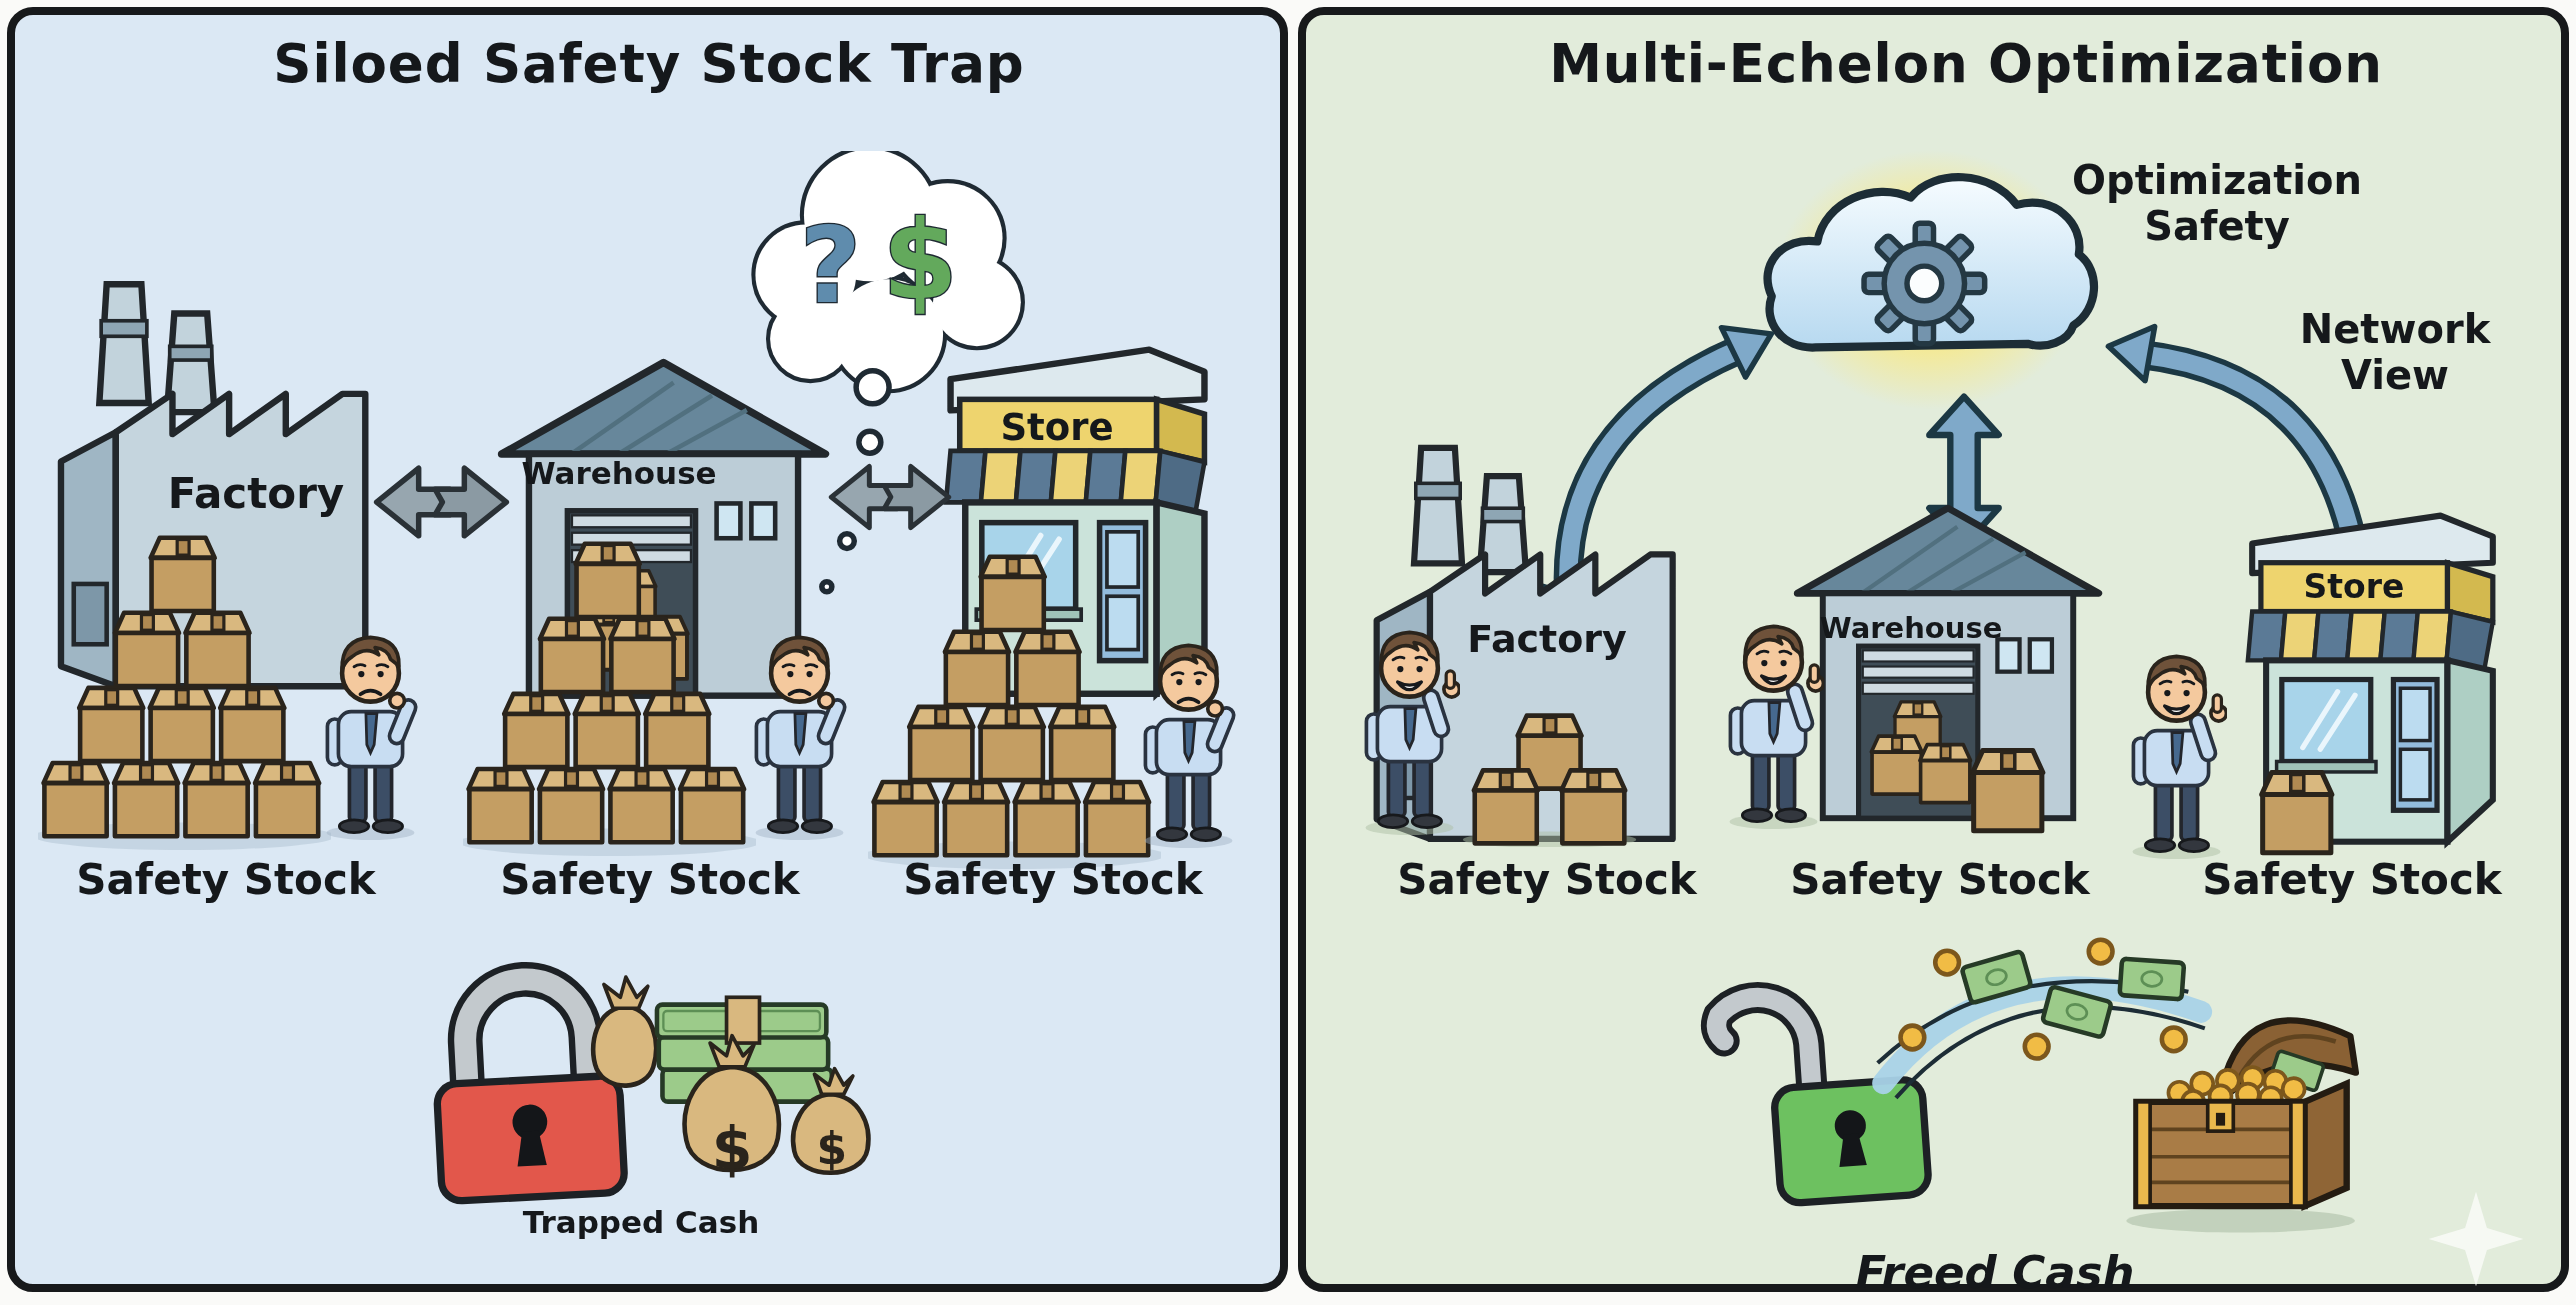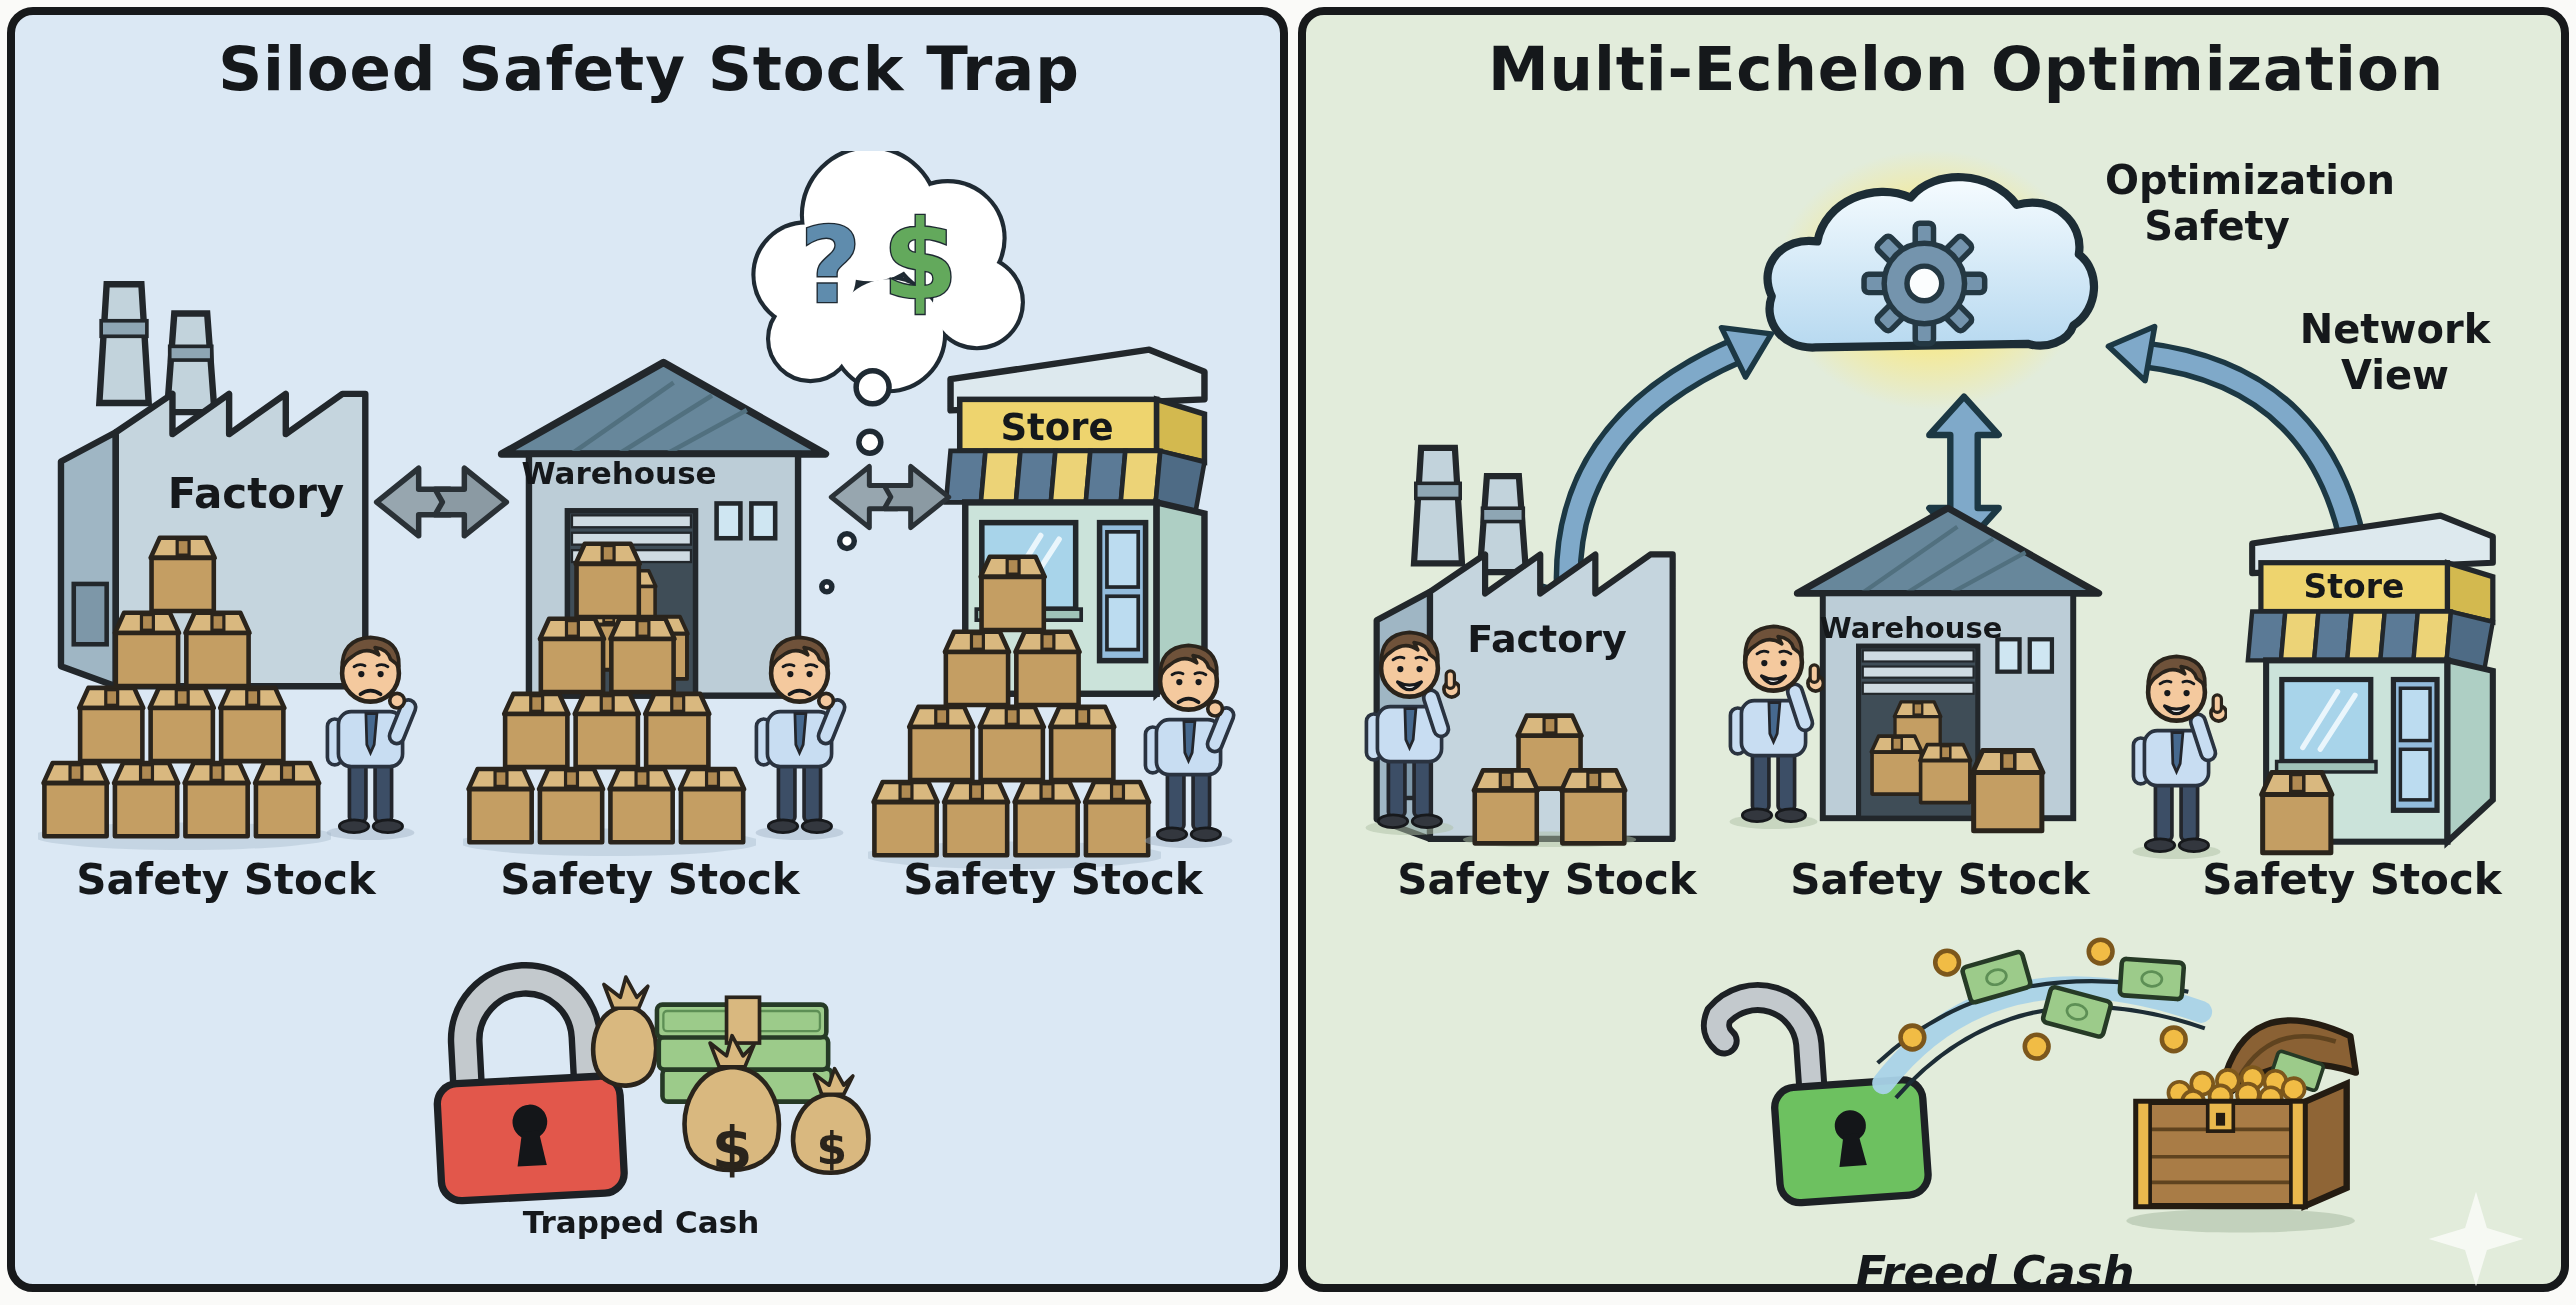--- a/index.html
+++ b/index.html
@@ -5,21 +5,21 @@
   html,body{margin:0;padding:0;}
   body{
     width:2576px;height:1306px;position:relative;background:#fafaf8;
     font-family:"DejaVu Sans","Liberation Sans",sans-serif;color:#15181b;overflow:hidden;
   }
   .panel{position:absolute;top:7.3px;height:1285px;border:8.2px solid #17191b;border-radius:26px;box-sizing:border-box;}
   .panel-left{left:7.3px;width:1281px;background:#dbe8f4;}
   .panel-right{left:1298px;width:1271px;background:#e2ecdb;}
   .abs{position:absolute;}
   .label{position:absolute;font-weight:700;text-align:center;white-space:nowrap;transform:translateX(-50%);color:#15181b;}
-  .title{font-size:61px;letter-spacing:0.9px;}
+  .title{font-size:53px;letter-spacing:0.9px;}
   svg text{font-family:"DejaVu Sans","Liberation Sans",sans-serif;font-weight:700;}
 </style>
 </head>
 <body>
 
 <svg width="0" height="0" style="position:absolute" aria-hidden="true">
   <defs>
     <linearGradient id="cloudG" x1="0" y1="0" x2="0" y2="1">
       <stop offset="0" stop-color="#f6fcff"></stop>
         <stop offset="1" stop-color="#b7d9f0"></stop>
@@ -290,21 +290,21 @@
   <path d="M 50,64 Q 255,88 284,298" stroke="#1c3844" stroke-width="32" fill="none" stroke-linecap="round"></path>
   <path d="M 50,64 Q 255,88 284,298" stroke="#7fa9c9" stroke-width="20" fill="none" stroke-linecap="round"></path>
   <g transform="translate(42,60) rotate(-80)">
       <polygon points="0,-30 30,16 -30,16" fill="#7fa9c9" stroke="#1c3844" stroke-width="6" stroke-linejoin="round"></polygon>
     </g>
   <g transform="translate(286,306) rotate(172)">
       <polygon points="0,-30 30,16 -30,16" fill="#7fa9c9" stroke="#1c3844" stroke-width="6" stroke-linejoin="round"></polygon>
     </g>
 </svg>
 
-<div class="label" style="left:2217px;top:157px;font-size:40px;margin-left:33px;">Optimization</div>
+<div class="label" style="left:2217px;top:157px;font-size:40px;">Optimization</div>
 <div class="label" style="left:2217px;top:203px;font-size:40px;">Safety</div>
 <div class="label" style="left:2395px;top:306px;font-size:40px;">Network</div>
 <div class="label" style="left:2395px;top:352px;font-size:40px;">View</div>
 
 <svg class="abs" style="left:1366px;top:437px;" width="320" height="418" viewBox="0 0 360 470">
     <use href="#factoryShape"></use>
   </svg>
 <svg class="abs" style="left:1781px;top:503px;" width="334" height="322" viewBox="0 0 370 378">
     <use href="#warehouseShape"></use>
   </svg>

